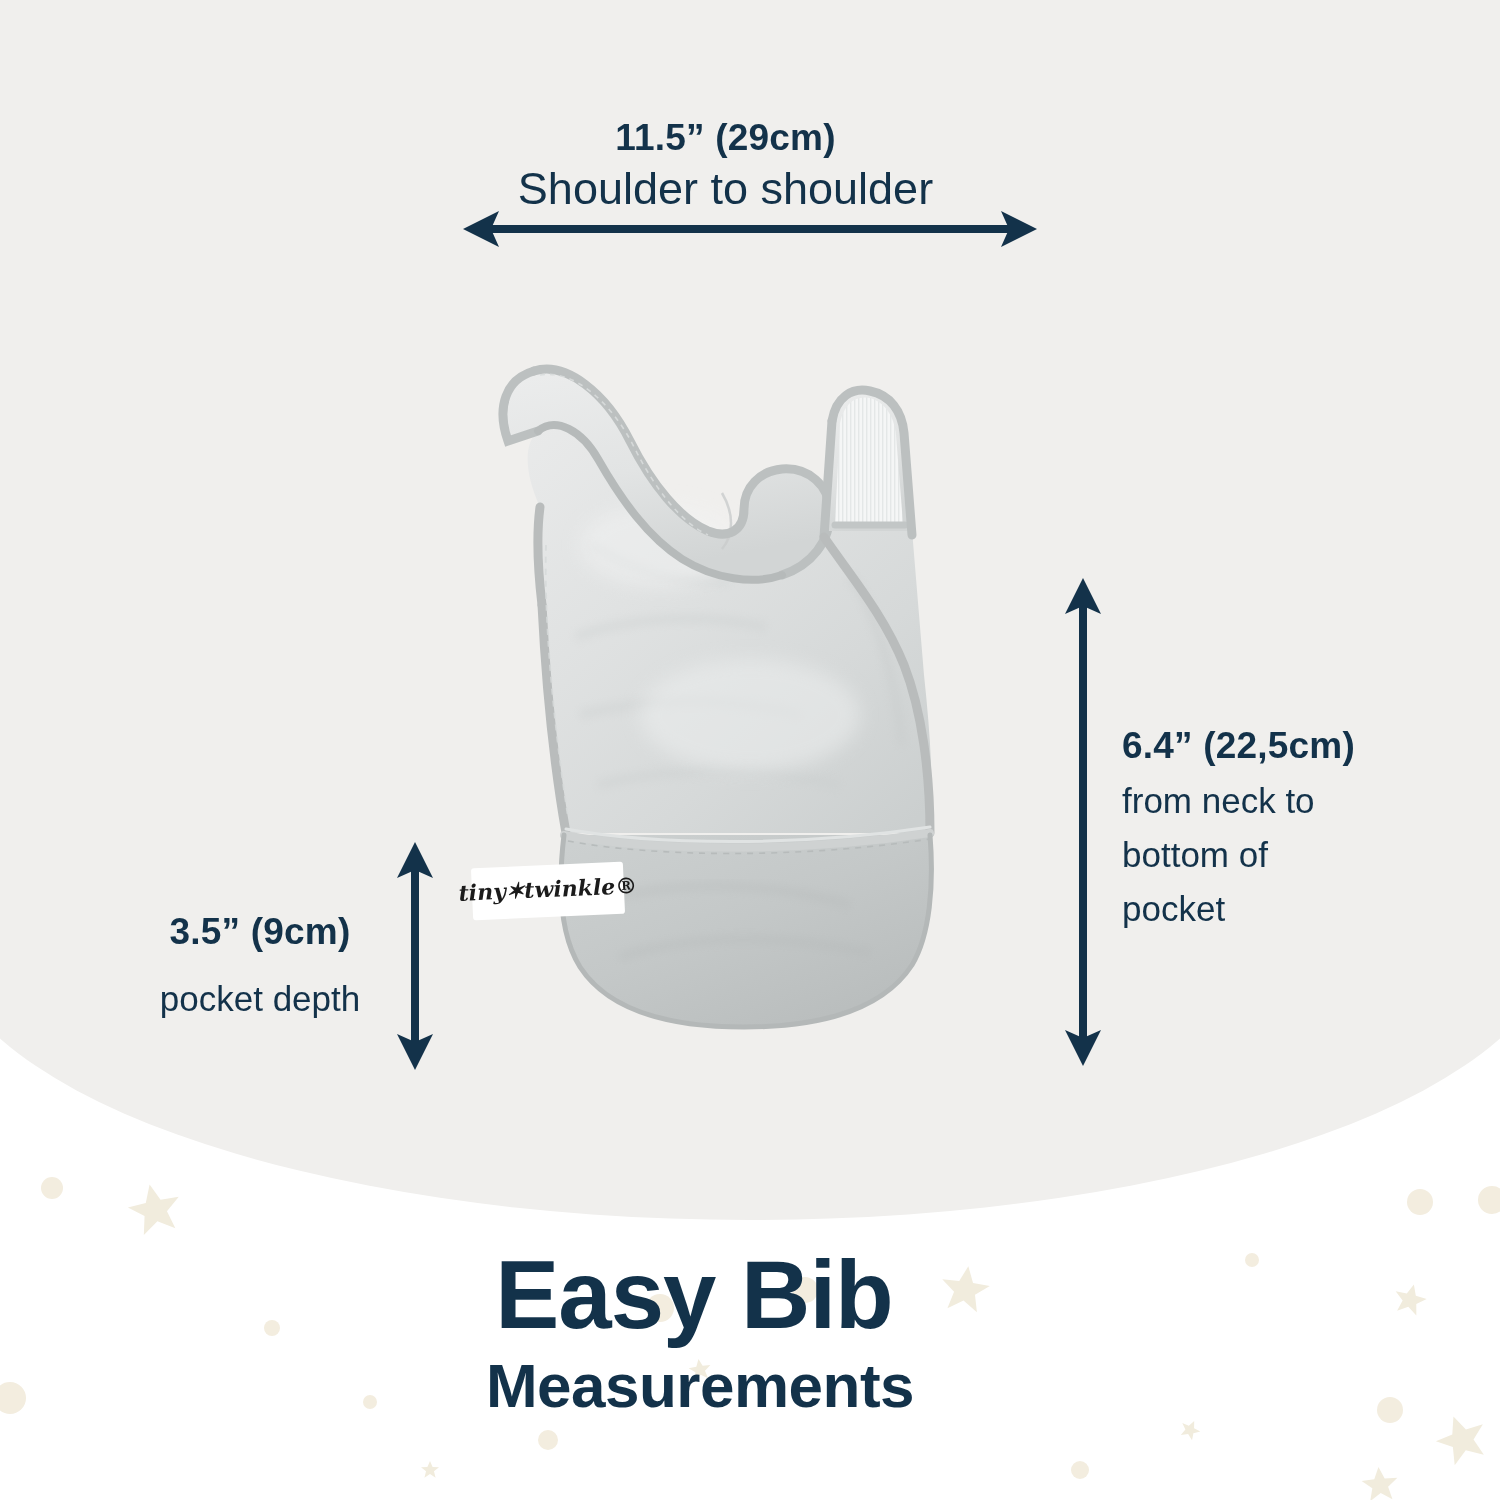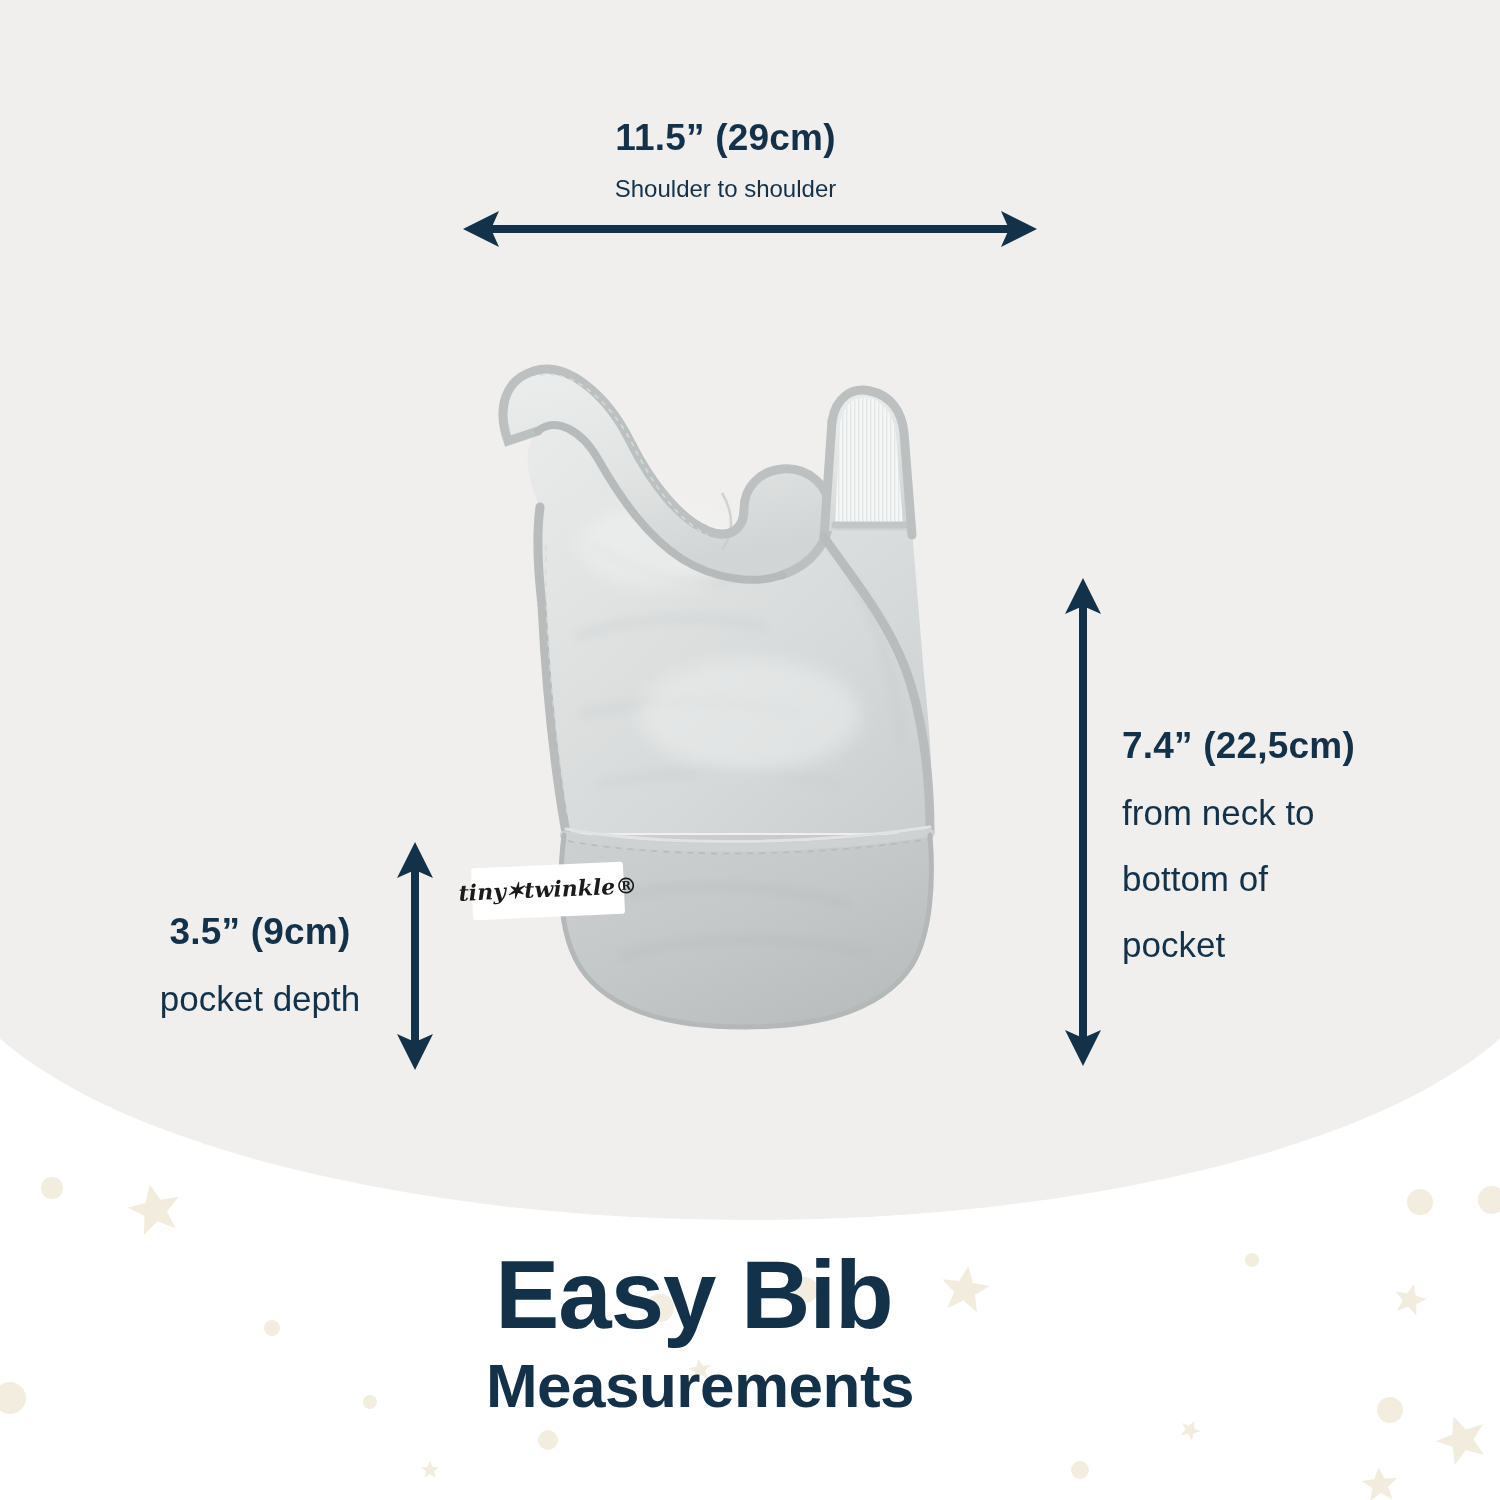--- a/index.html
+++ b/index.html
@@ -22,25 +22,25 @@
   
   .starfield{position:absolute;left:0;top:1140px;width:1500px;height:360px;overflow:hidden;}
 
   
   .meas{position:absolute;color:#13324a;}
   .meas .val{font-weight:700;letter-spacing:.2px;white-space:nowrap;}
   .meas .desc{font-weight:400;}
 
   #m-top{left:0;top:116px;width:1451px;text-align:center;}
   #m-top .val{font-size:37px;line-height:44px;}
-  #m-top .desc{font-size:24px;line-height:46px;margin-top:6px;}
+  #m-top .desc{font-size:45px;line-height:46px;margin-top:6px;}
 
   #m-right{left:1122px;top:722px;width:330px;text-align:left;}
   #m-right .val{font-size:37px;line-height:48px;}
-  #m-right .desc{font-size:35px;line-height:46px;margin-top:20px;}
+  #m-right .desc{font-size:35px;line-height:46px;margin-top:8px;}
 
   #m-left{left:110px;top:908px;width:300px;text-align:center;}
   #m-left .val{font-size:37px;line-height:48px;}
   #m-left .desc{font-size:35px;line-height:46px;margin-top:20px;}
 
   
   .arrow{position:absolute;}
 
   
   #bib{position:absolute;left:330px;top:245px;width:840px;height:830px;}
@@ -210,21 +210,21 @@
       <rect x="19" y="36" width="8" height="172"></rect>
     </g>
   </svg>
 
   <div class="meas" id="m-top">
     <div class="val">11.5” (29cm)</div>
     <div class="desc">Shoulder to shoulder</div>
   </div>
 
   <div class="meas" id="m-right">
-    <div class="val">7.4” (22,5cm)</div>
+    <div class="val">6.4” (22,5cm)</div>
     <div class="desc">from neck to</div>
     <div class="desc">bottom of</div>
     <div class="desc">pocket</div>
   </div>
 
   <div class="meas" id="m-left">
     <div class="val">3.5” (9cm)</div>
     <div class="desc">pocket depth</div>
   </div>
 

